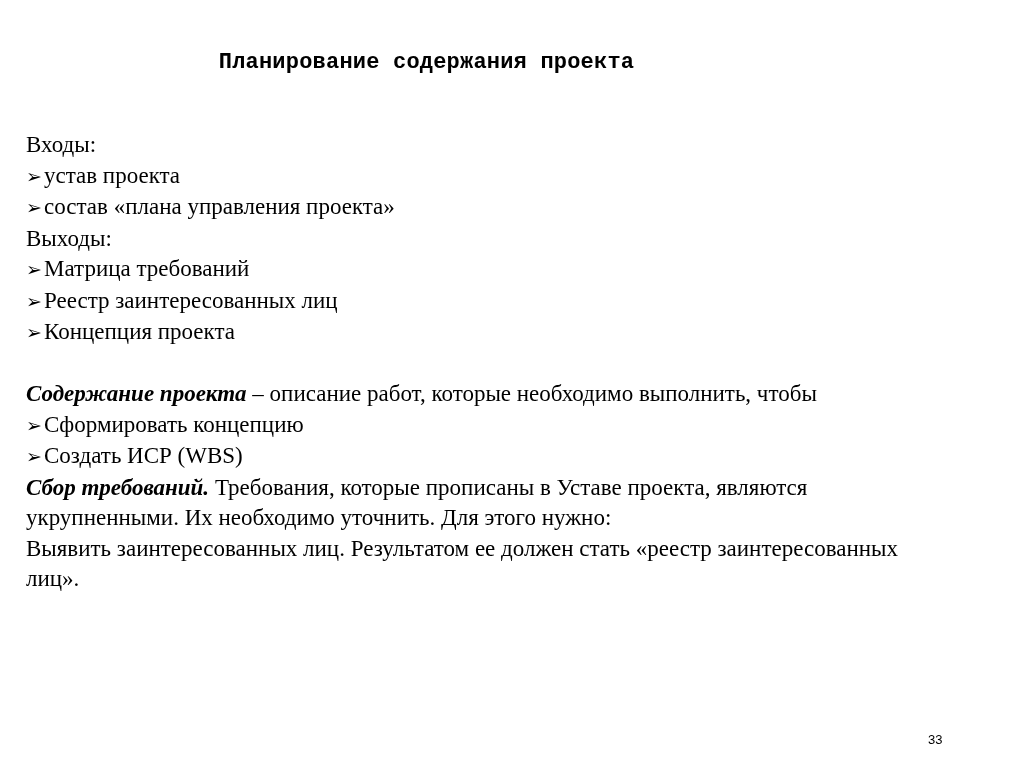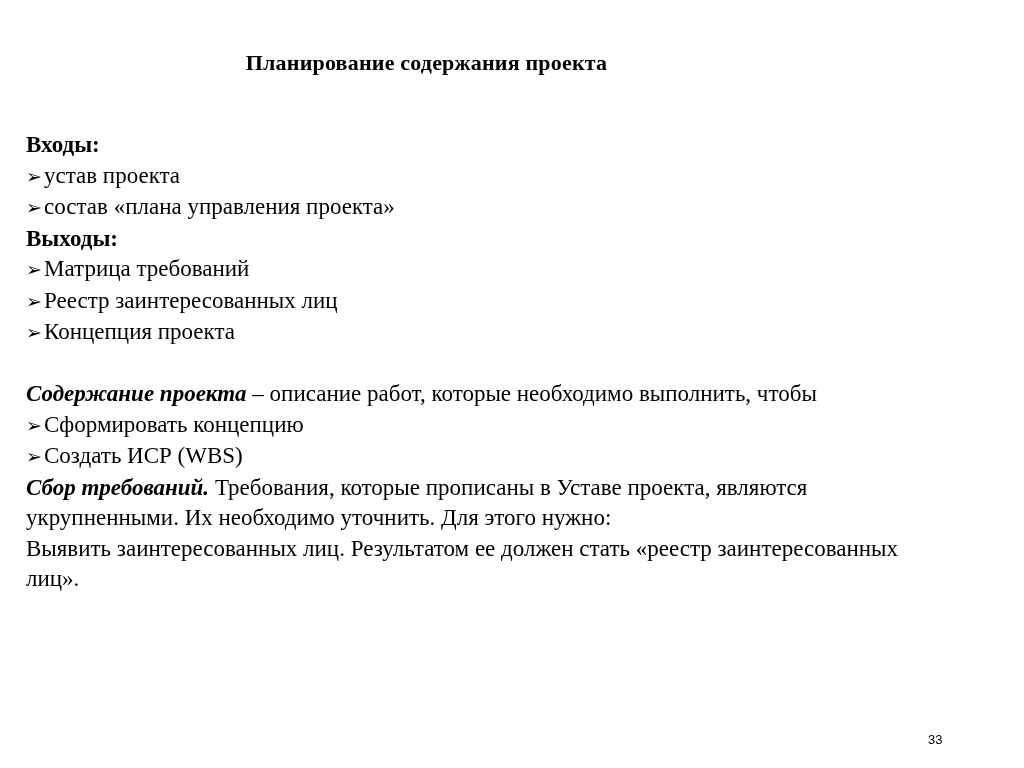--- a/index.html
+++ b/index.html
@@ -2,29 +2,29 @@
 <html><head>
   <meta charset="utf-8">
   <style>
     html, body { margin: 0; padding: 0; }
     body {
       width: 1024px; height: 768px; background: #ffffff; position: relative;
       overflow: hidden; color: #000000;
     }
     .title {
       position: absolute; top: 50px; left: 0; width: 853px; text-align: center;
-      font-family: Liberation Serif, serif; font-weight: bold; font-size: 22px;
+      font-family: Liberation Mono, monospace; font-weight: bold; font-size: 22px;
       letter-spacing: 0.2px;
     }
     .content {
       position: absolute; top: 130px; left: 26px; width: 985px;
       font-family: "Liberation Serif", serif; font-size: 23px; line-height: 30.5px;
     }
     .line { white-space: nowrap; }
-    .heading { font-weight: bold; }
+    .heading { font-weight: normal; }
     .bullet-glyph { display: inline-block; width: 18px; font-size: 19px; }
     .bi { font-weight: bold; font-style: italic; }
     .spacer { height: 30.5px; }
     .page-num {
       position: absolute; top: 732px; left: 928px;
       font-family: "Liberation Sans", sans-serif; font-size: 13px;
     }
   </style>
 </head>
 <body>

